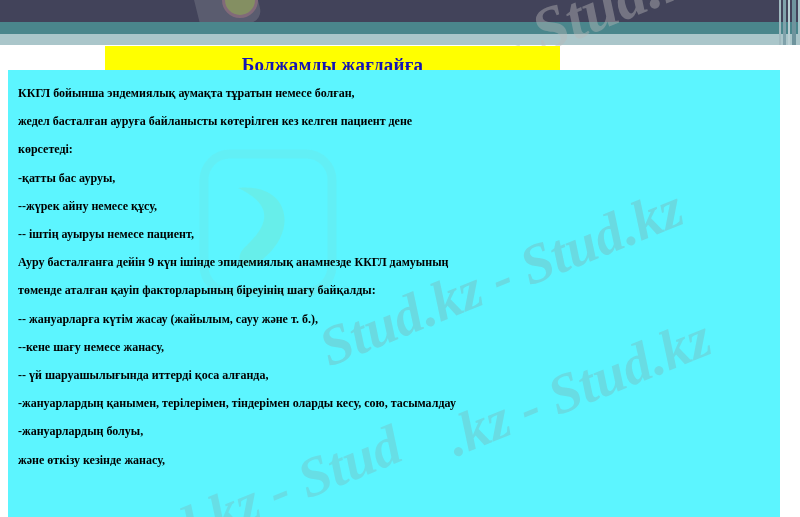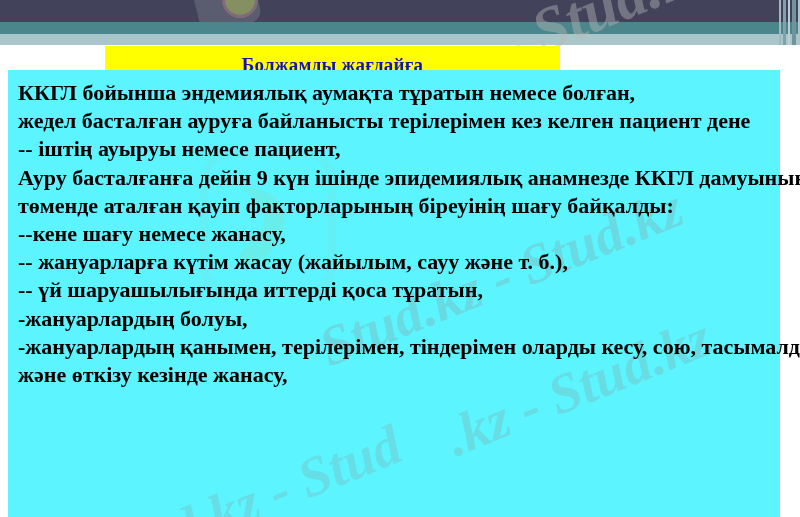--- a/index.html
+++ b/index.html
@@ -111,21 +111,21 @@
   }
 
   .body-lines {
     position: absolute;
     left: 10px; top: 9px;
     right: 4px;
   }
   .ln {
     color: #000000;
     font-weight: bold;
-    font-size: 22px;
+    font-size: 12px;
     line-height: 28.2px;
     white-space: nowrap;
     font-family: "Liberation Serif", "DejaVu Serif", serif;
   }
 
   
   .wm {
     position: absolute;
     color: #8e8e8e;
     font-weight: bold;
@@ -200,27 +200,30 @@
       <rect x="6" y="6" width="128" height="138" rx="26" ry="26" fill="none" stroke="#7fd6c8" stroke-width="9"></rect>
       <path d="M40 40 C92 34, 104 86, 58 116 C44 124, 36 110, 46 100 C70 78, 78 58, 40 40 Z" fill="#9ccf8a"></path>
     </svg>
 
     <div class="wm wm-b">Stud.kz - Stud.kz</div>
     <div class="wm wm-c">.kz - Stud.kz</div>
     <div class="wm wm-d">Stud.kz - Stud</div>
 
     <div class="body-lines">
       <div class="ln">ККГЛ бойынша эндемиялық аумақта тұратын немесе болған,</div>
-      <div class="ln">жедел басталған ауруға байланысты терілерімен кез келген пациент дене</div>
+      <div class="ln">жедел басталған ауруға байланысты көтерілген кез келген пациент дене</div>
+      <div class="ln">көрсетеді:</div>
+      <div class="ln">-қатты бас ауруы,</div>
+      <div class="ln">--жүрек айну немесе құсу,</div>
       <div class="ln">-- іштің ауыруы немесе пациент,</div>
       <div class="ln">Ауру басталғанға дейін 9 күн ішінде эпидемиялық анамнезде ККГЛ дамуының</div>
       <div class="ln">төменде аталған қауіп факторларының біреуінің шағу байқалды:</div>
+      <div class="ln">-- жануарларға күтім жасау (жайылым, сауу және т. б.),</div>
       <div class="ln">--кене шағу немесе жанасу,</div>
-      <div class="ln">-- жануарларға күтім жасау (жайылым, сауу және т. б.),</div>
-      <div class="ln">-- үй шаруашылығында иттерді қоса тұратын,</div>
+      <div class="ln">-- үй шаруашылығында иттерді қоса алғанда,</div>
+      <div class="ln">-жануарлардың қанымен, терілерімен, тіндерімен оларды кесу, сою, тасымалдау</div>
       <div class="ln">-жануарлардың болуы,</div>
-      <div class="ln">-жануарлардың қанымен, терілерімен, тіндерімен оларды кесу, сою, тасымалдау</div>
       <div class="ln">және өткізу кезінде жанасу,</div>
 
     </div>
 
   </div>
 </div>
 
 </body></html>

